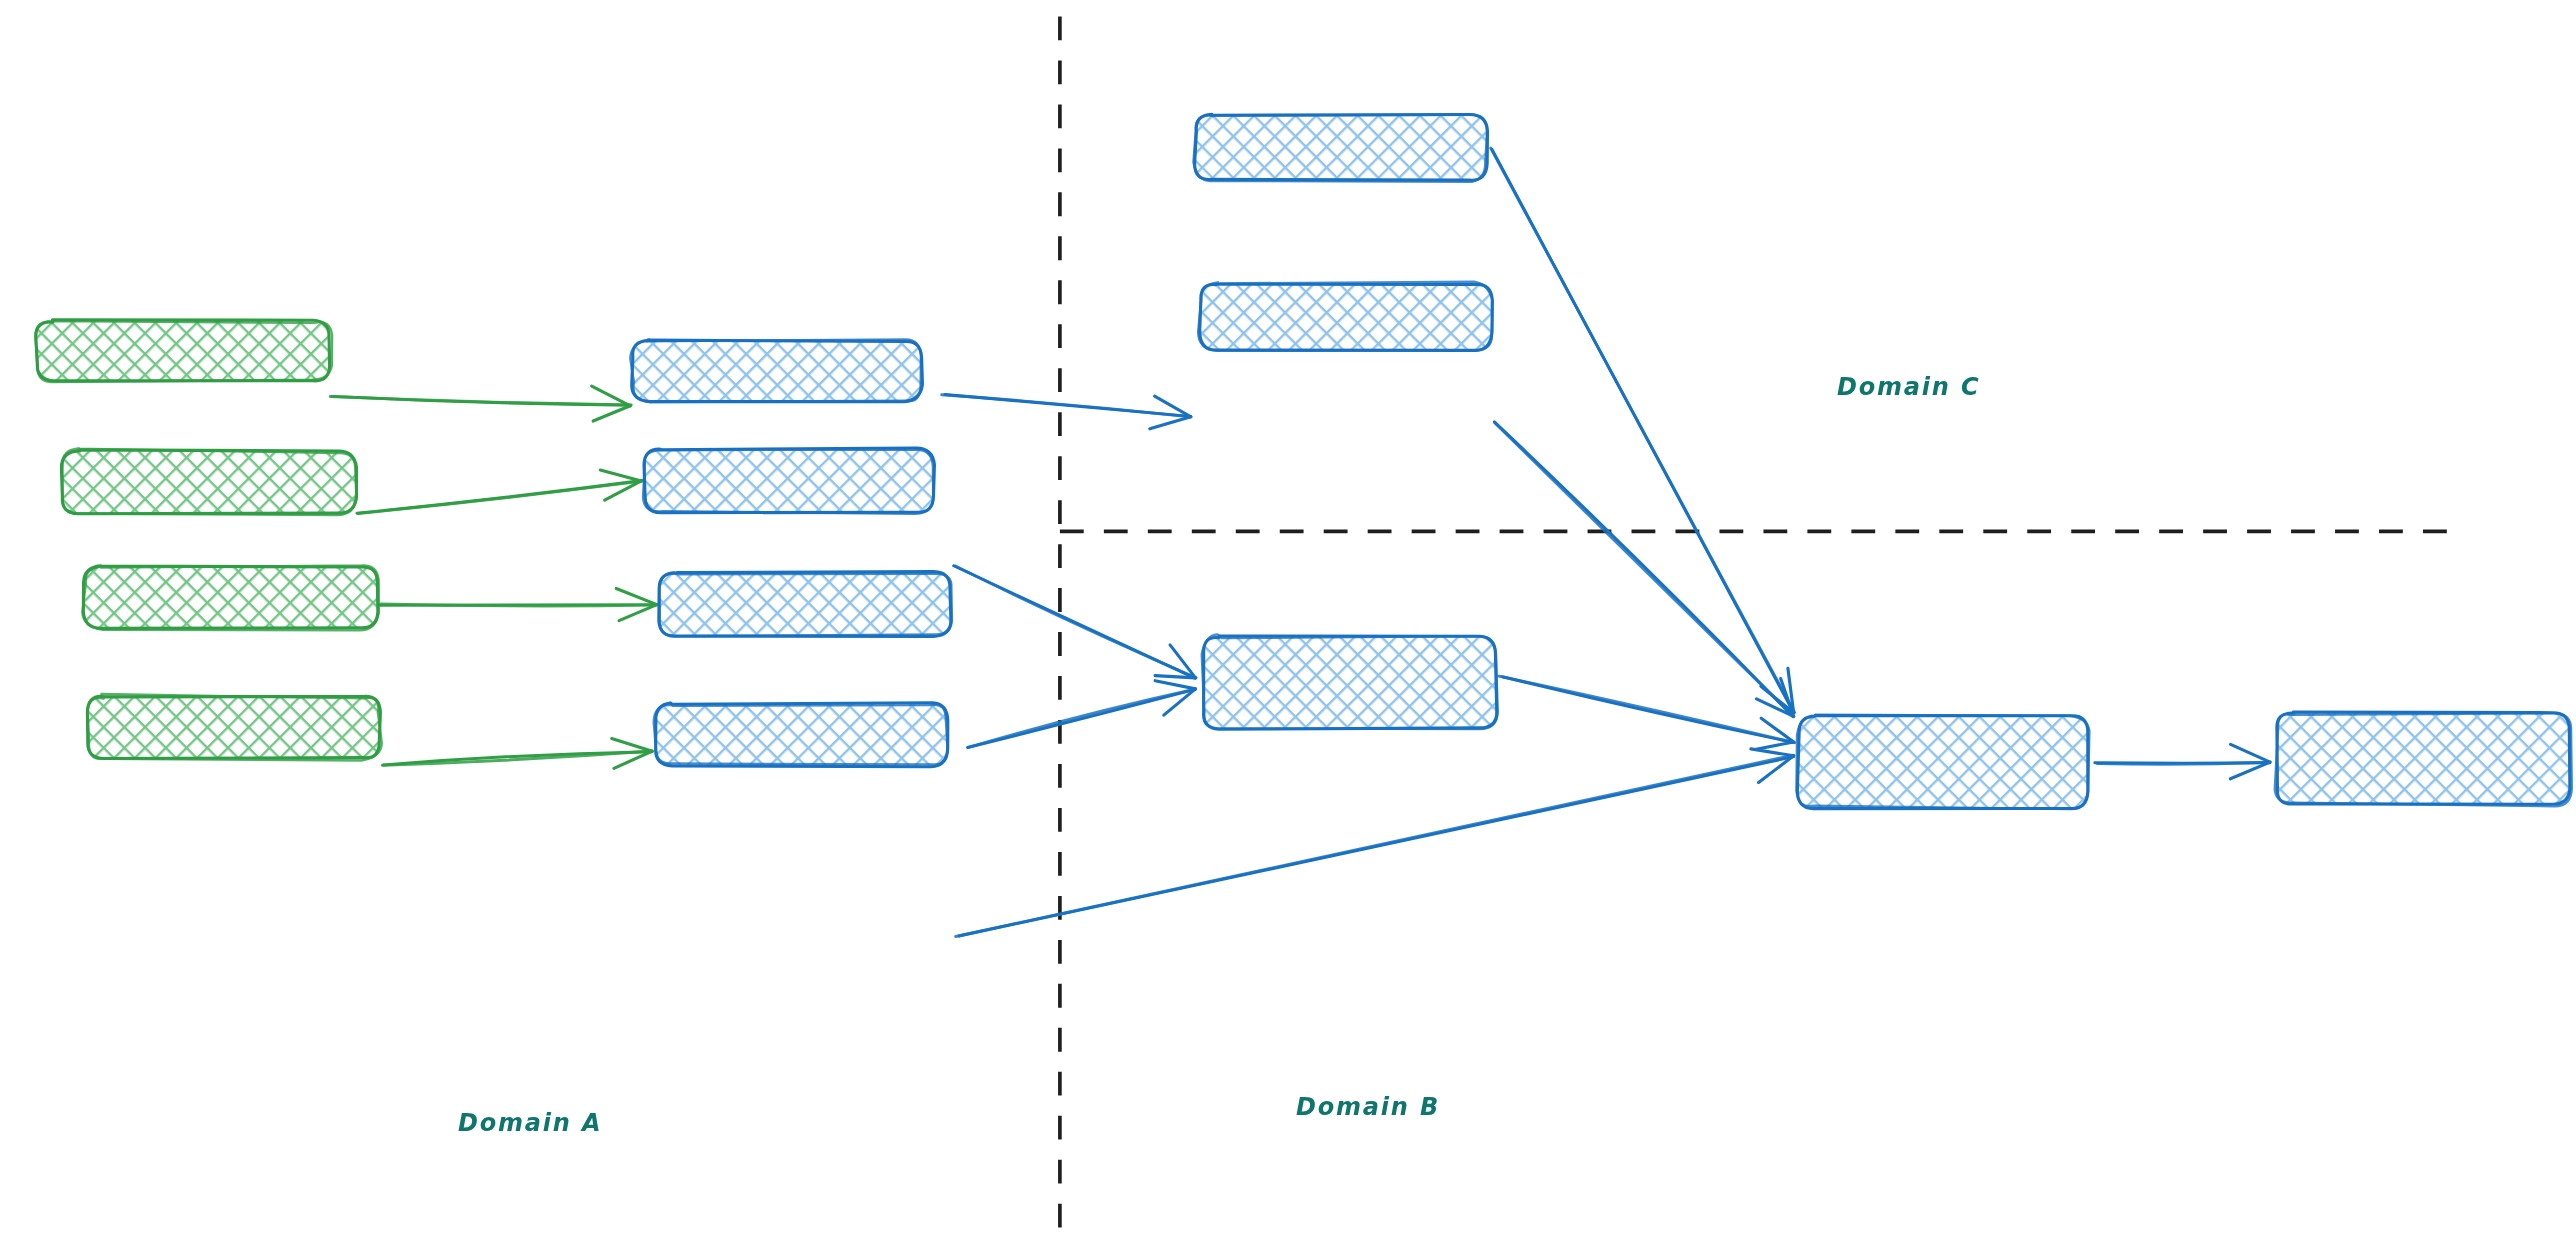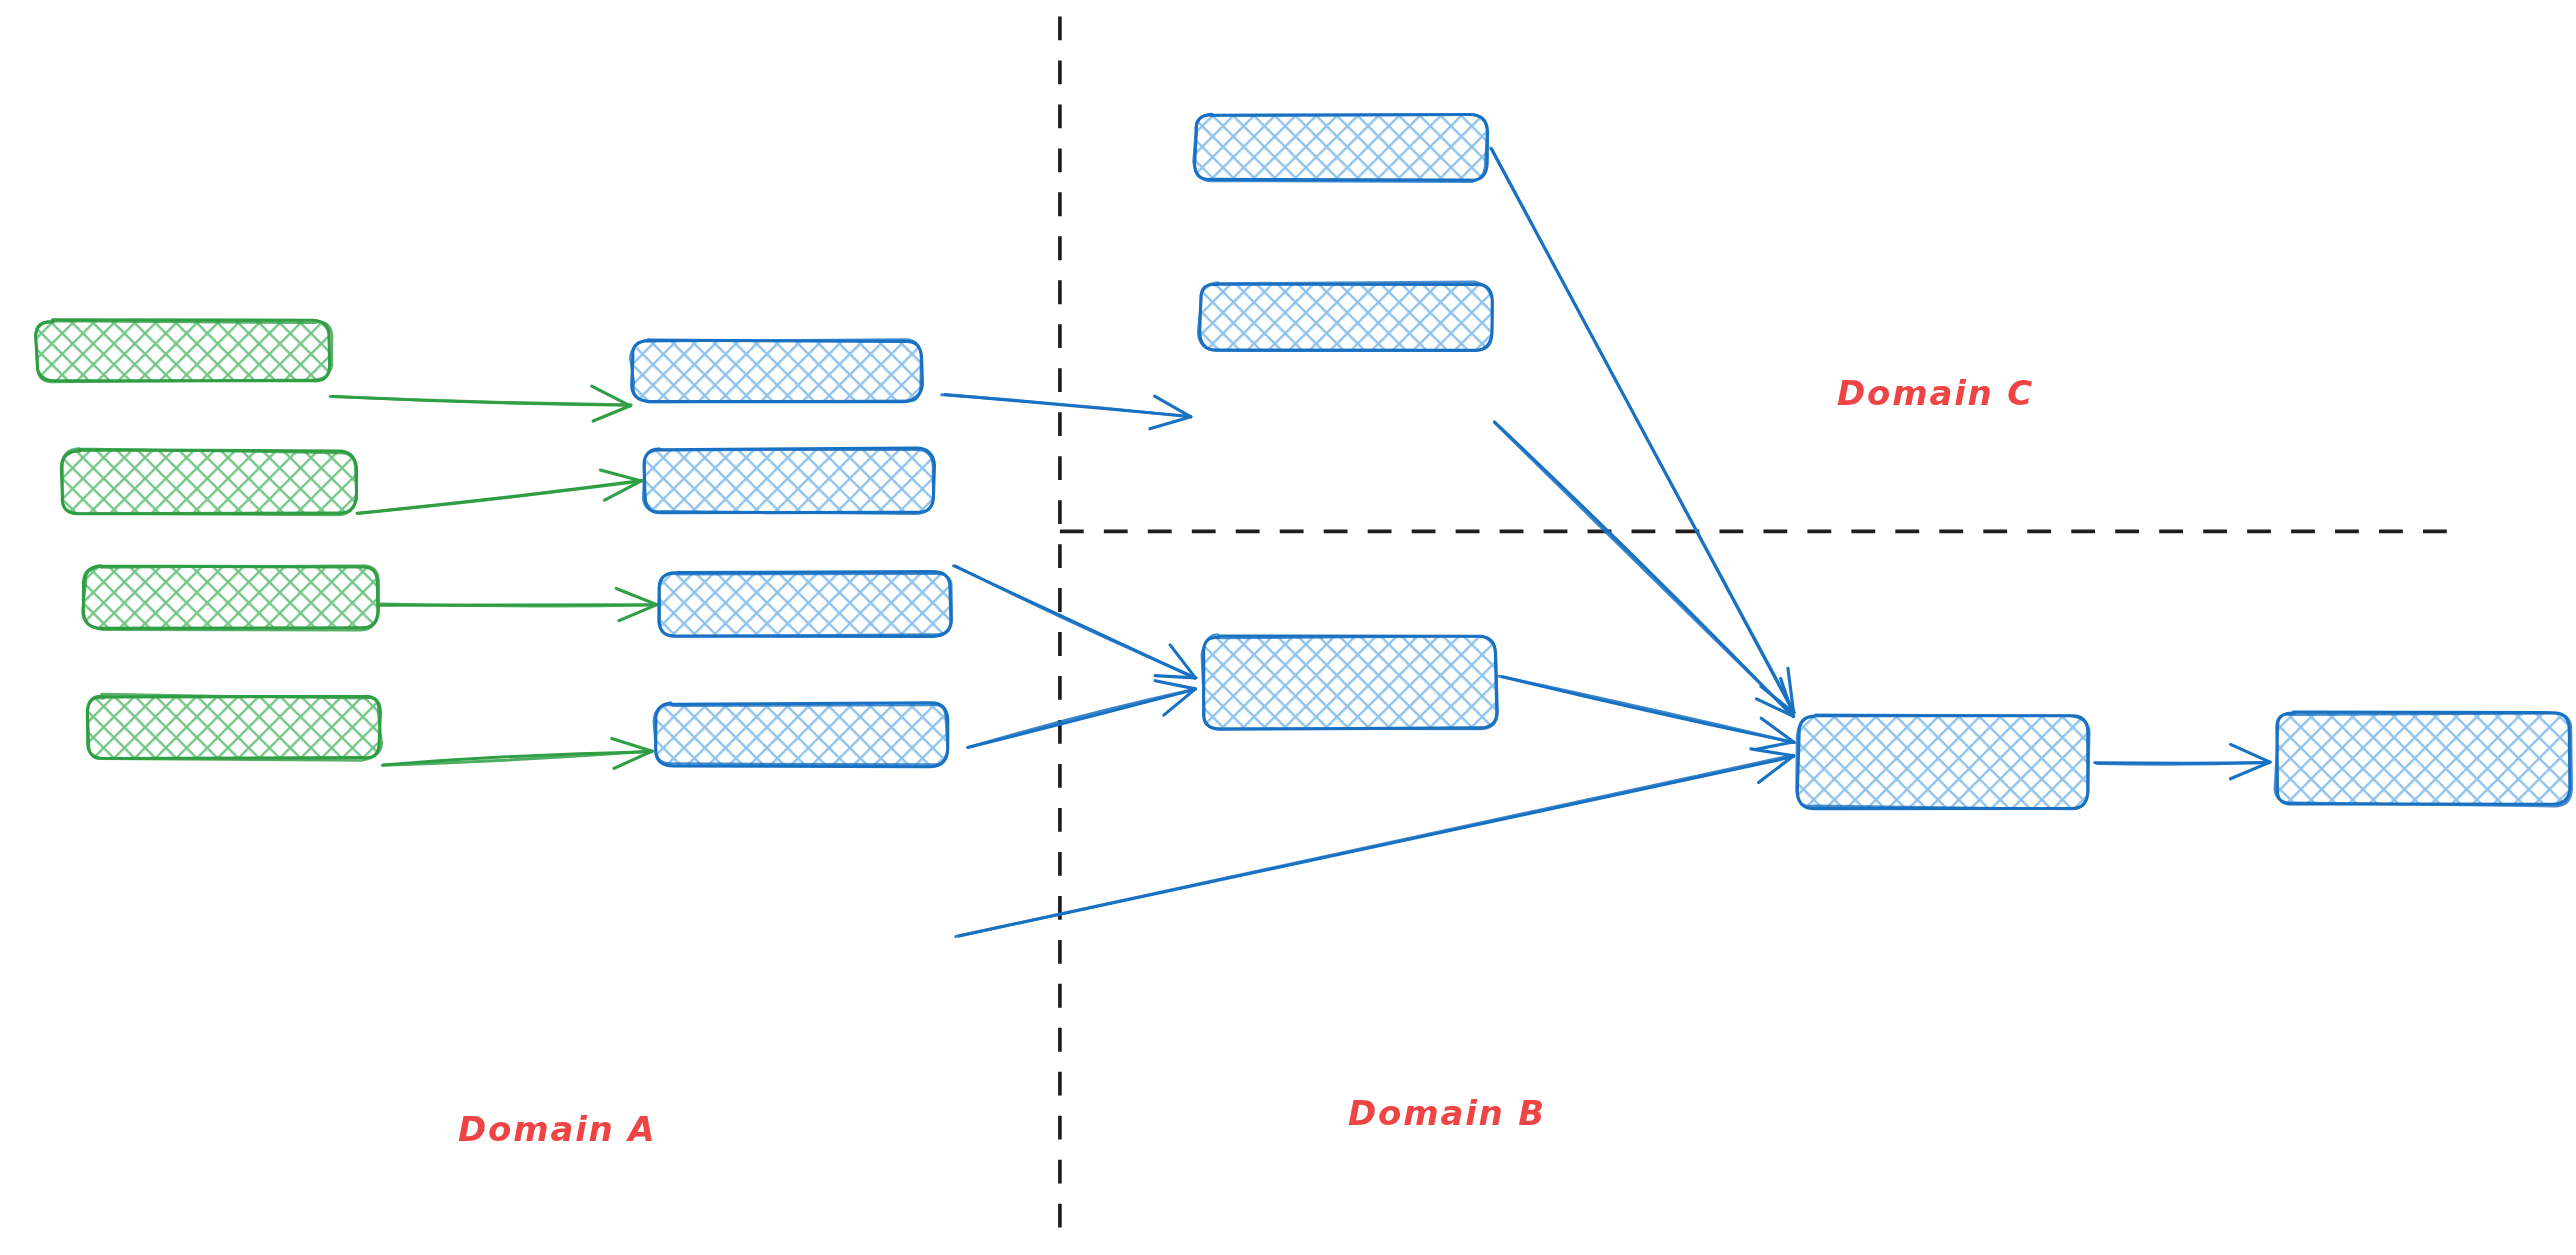--- a/index.html
+++ b/index.html
@@ -6,25 +6,25 @@
   html,body{margin:0;padding:0;background:#ffffff;}
   body{
     font-family:"DejaVu Sans", sans-serif;
     width:2576px;height:1255px;overflow:hidden;position:relative;
   }
   #stage{position:relative;width:2576px;height:1255px;background:#fff;}
   #stage > svg{position:absolute;top:0;left:0;width:2576px;height:1255px;}
   .dlabel{
     position:absolute;
     font-family:"DejaVu Sans", sans-serif;
-    font-size:34px;
+    font-size:24px;
     font-weight:600;
     font-style:italic;
     letter-spacing:1.8px;
-    color:#ef4444;
+    color:#0f766e;
     white-space:nowrap;
     user-select:none;
   }
 </style>
 </head>
 <body>
 
 <div id="stage">
   <svg id="diagram-svg" viewBox="0 0 2812 1370" xmlns="http://www.w3.org/2000/svg" aria-label="Domain flow diagram">
     <defs>
@@ -182,17 +182,17 @@
         <g>
           <path d="M 2503.65820928216 777.1719501847401 L 2785.947817693278 778.0124670198187 Q 2804.432726895064 777.5015697317198 2804.724254021421 796.0915690494701 L 2805.3386323973536 861.0577682176605 Q 2804.009064456448 877.5809321736917 2786.6929772950707 877.9986410023645 L 2502.281023832038 877.560586261563 Q 2484.8135912925004 878.2127125227823 2486.0785474848003 860.2187002202496 L 2485.550674089044 796.9546296523883 Q 2484.0887049261482 777.133759729378 2504.1801059260965 778.3831988105551 Z" fill="url(#hatch-blue)" stroke="none"></path>
           <path d="M 2503.65820928216 777.1719501847401 L 2785.947817693278 778.0124670198187 Q 2804.432726895064 777.5015697317198 2804.724254021421 796.0915690494701 L 2805.3386323973536 861.0577682176605 Q 2804.009064456448 877.5809321736917 2786.6929772950707 877.9986410023645 L 2502.281023832038 877.560586261563 Q 2484.8135912925004 878.2127125227823 2486.0785474848003 860.2187002202496 L 2485.550674089044 796.9546296523883 Q 2484.0887049261482 777.133759729378 2504.1801059260965 778.3831988105551 Z" fill="none" stroke="#1971c2" stroke-width="3.4" stroke-linejoin="round" stroke-linecap="round"></path>
           <path d="M 2500.7611882390456 780.2811505717225 L 2785.582949915156 778.735078114178 Q 2807.3255556469785 777.1408400447108 2806.6029756784437 797.5187153059057 L 2807.422116292454 859.9492509563454 Q 2807.1756642017513 880.282973626908 2788.5038823558016 880.20584438527 L 2503.7529450543225 876.2940995867364 Q 2484.3421658830716 877.4940734145232 2483.1778626125306 861.5926759376191 L 2486.7426188251 797.02740363935 Q 2485.6703426614404 775.7460874947719 2501.3147887015716 780.4910368000158 Z" fill="none" stroke="#1971c2" stroke-width="2.6" opacity="0.8" stroke-linejoin="round" stroke-linecap="round"></path>
         </g>
       </g>
   </svg>
 
   <div id="labels-layer">
       <div class="dlabel" style="left: 458px; top: 1109px;">Domain A</div>
-      <div class="dlabel" style="left: 1348px; top: 1093px;">Domain B</div>
+      <div class="dlabel" style="left: 1296px; top: 1093px;">Domain B</div>
       <div class="dlabel" style="left: 1837px; top: 373px;">Domain C</div>
     </div>
 </div>
 
 
 </body></html>

